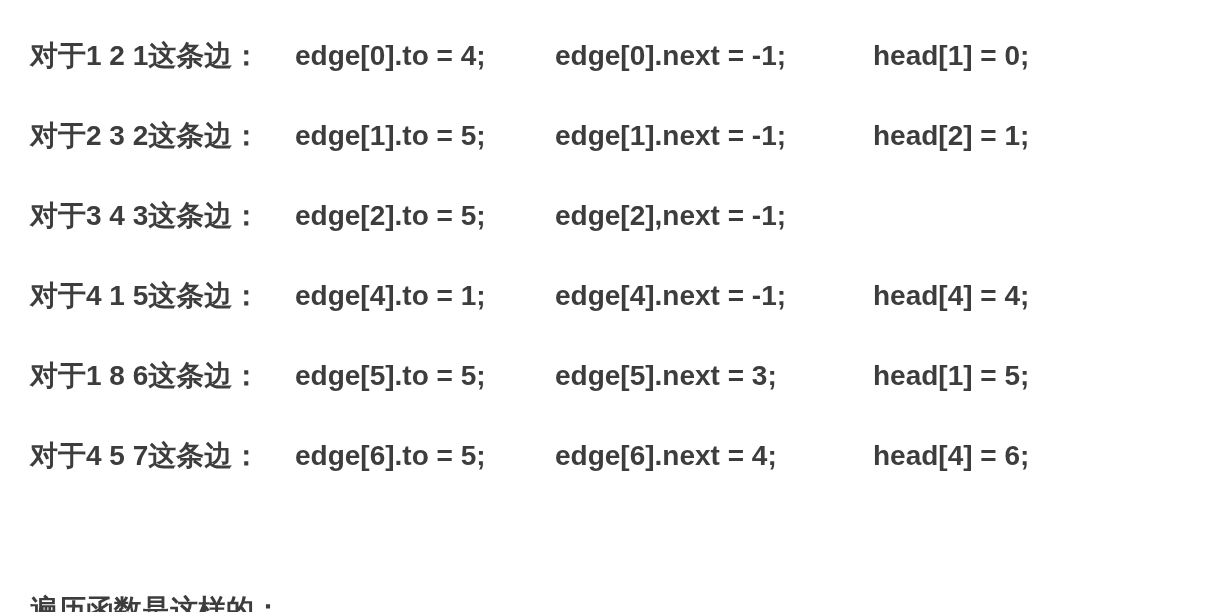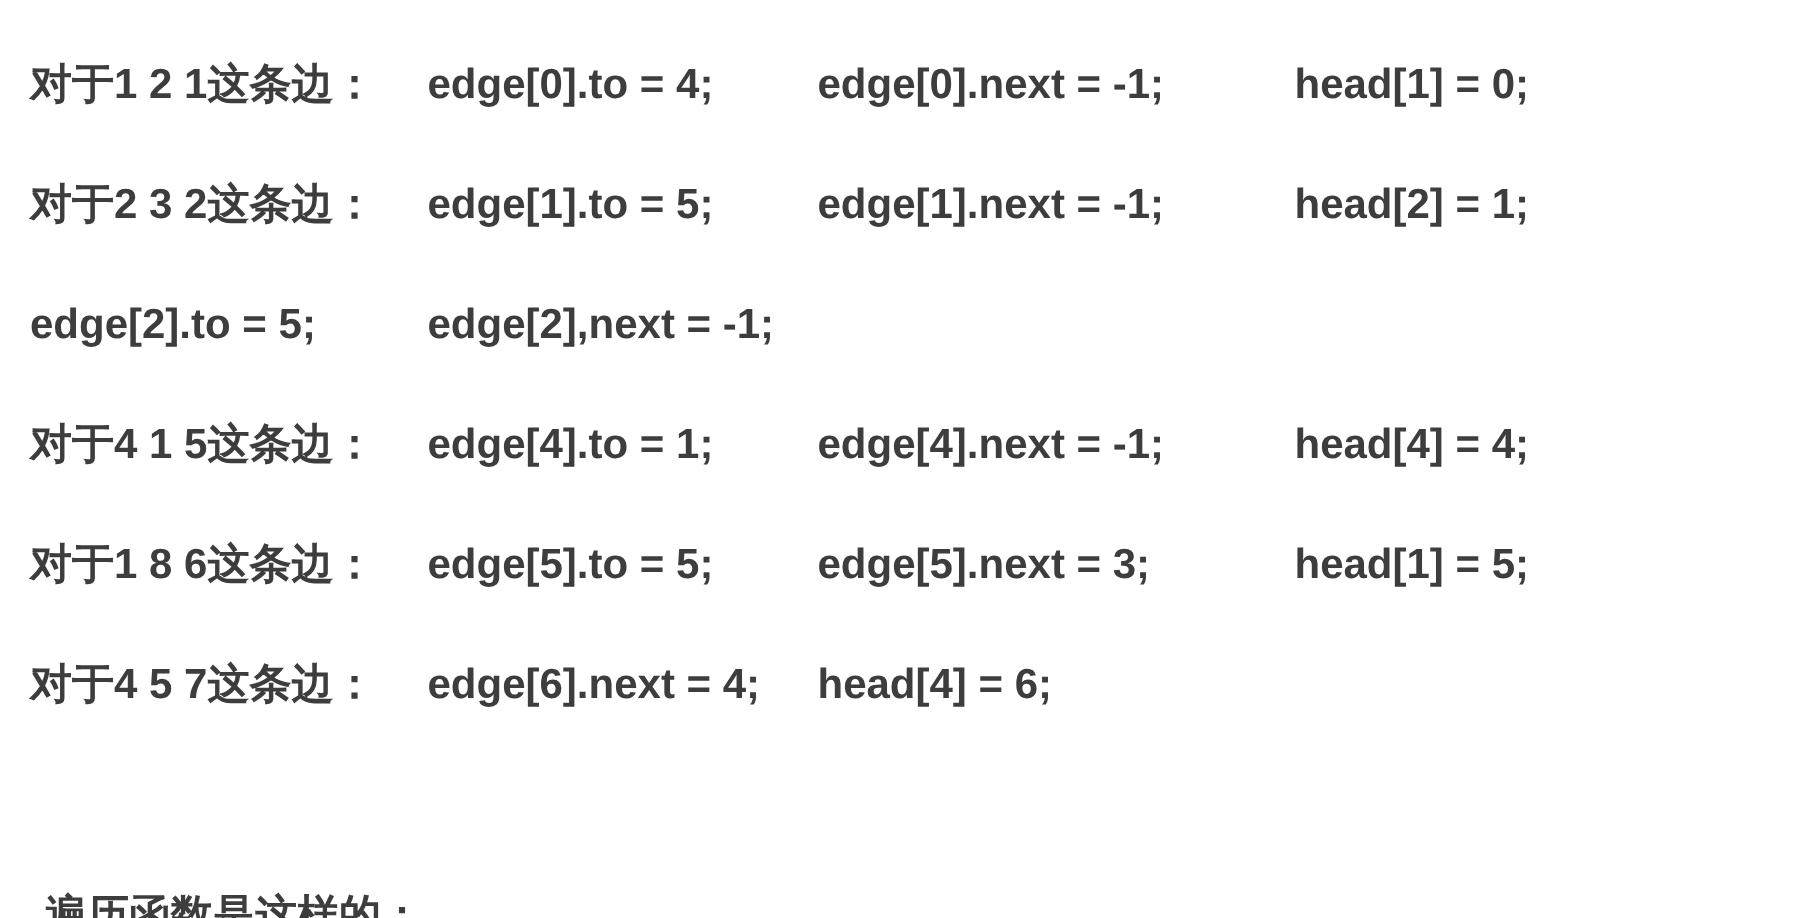--- a/index.html
+++ b/index.html
@@ -21,21 +21,21 @@
     width: 1209px;
     color: #3d3d3d;
     font-weight: 700;
     font-size: 28px;
   }
   .row {
     display: grid;
     grid-template-columns: 265px 260px 318px auto;
     align-items: center;
     height: 80px;
-    padding-left: 20px;
+    padding-left: 30px;
     box-sizing: border-box;
     white-space: nowrap;
   }
   .cell {
     white-space: nowrap;
   }
   .footer-line {
     position: absolute;
     top: 591px;
     left: 30px;
@@ -58,20 +58,21 @@
   </div>
 
   <div class="row">
     <span class="cell">对于2 3 2这条边：</span>
     <span class="cell">edge[1].to = 5;</span>
     <span class="cell">edge[1].next = -1;</span>
     <span class="cell">head[2] = 1;</span>
   </div>
 
   <div class="row">
+    <span class="cell">对于3 4 3这条边：</span>
     <span class="cell">edge[2].to = 5;</span>
     <span class="cell">edge[2],next = -1;</span>
   </div>
 
 
   <div class="row">
     <span class="cell">对于4 1 5这条边：</span>
     <span class="cell">edge[4].to = 1;</span>
     <span class="cell">edge[4].next = -1;</span>
     <span class="cell">head[4] = 4;</span>
@@ -79,19 +80,20 @@
 
   <div class="row">
     <span class="cell">对于1 8 6这条边：</span>
     <span class="cell">edge[5].to = 5;</span>
     <span class="cell">edge[5].next = 3;</span>
     <span class="cell">head[1] = 5;</span>
   </div>
 
   <div class="row">
     <span class="cell">对于4 5 7这条边：</span>
+    <span class="cell">edge[6].to = 5;</span>
     <span class="cell">edge[6].next = 4;</span>
     <span class="cell">head[4] = 6;</span>
   </div>
 
 </div>
 
 <div class="footer-line">遍历函数是这样的：</div>
 
 </body></html>

